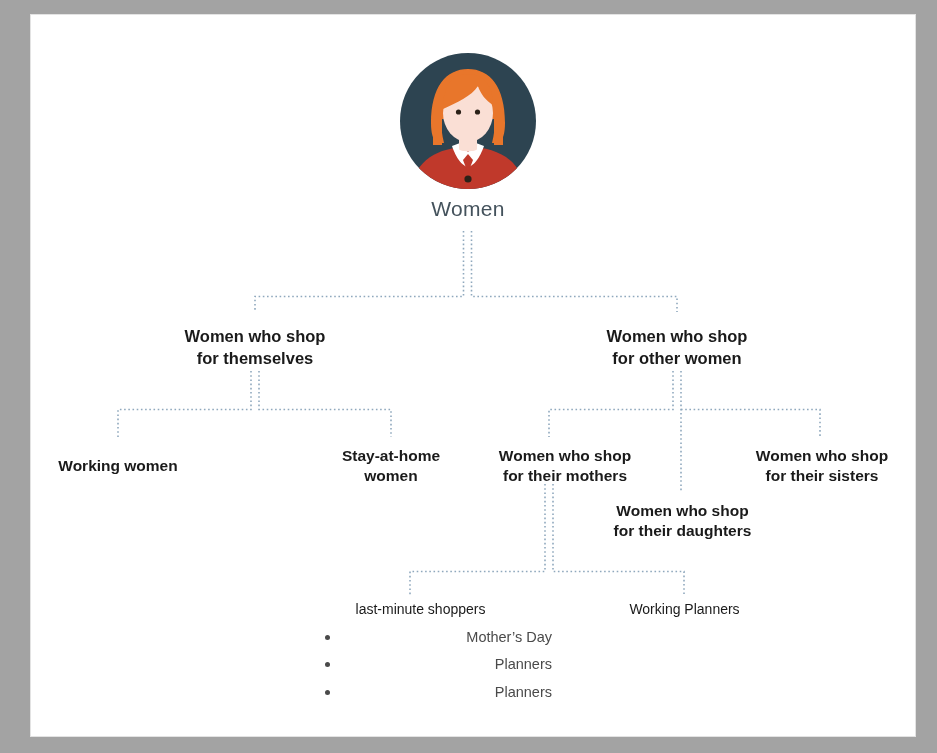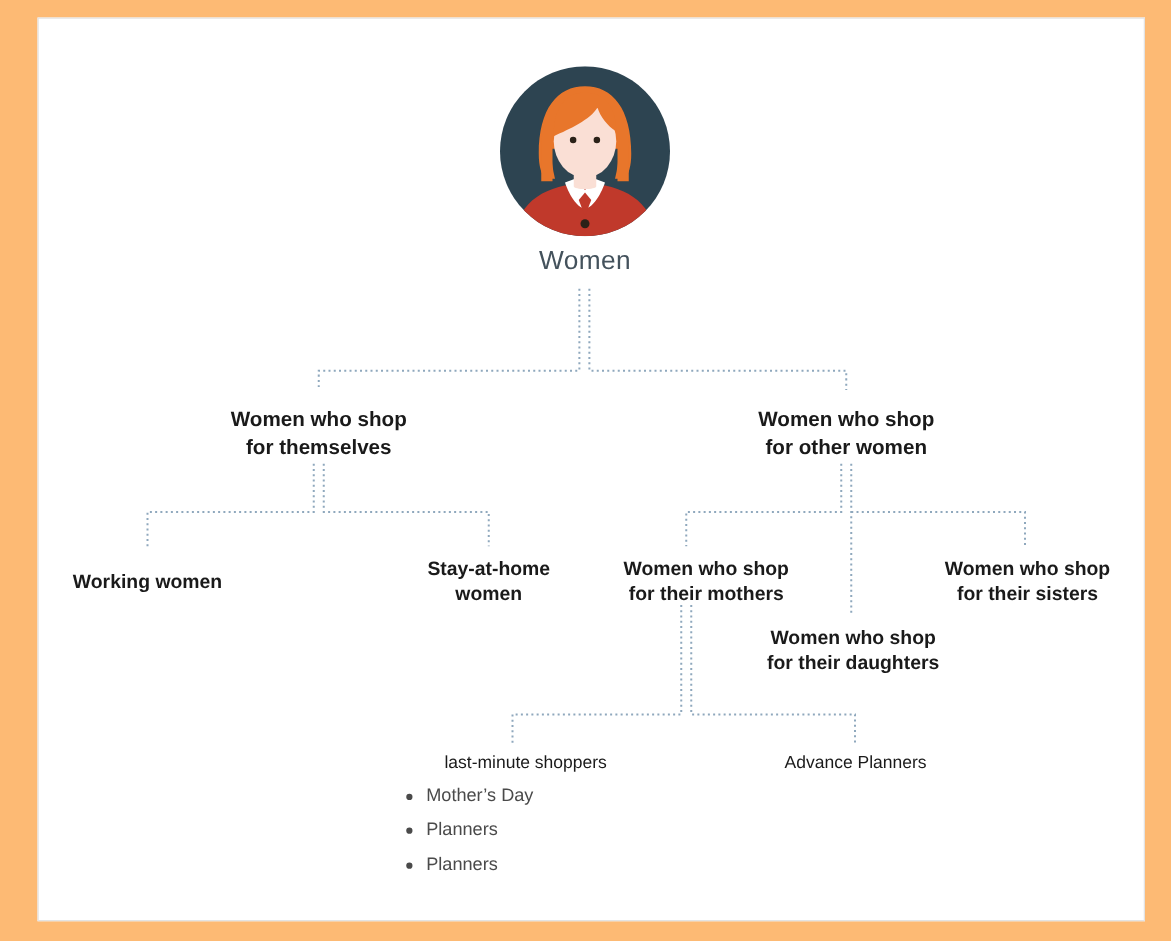--- a/index.html
+++ b/index.html
@@ -9,21 +9,21 @@
     width: 937px;
     height: 753px;
     font-family: "Liberation Sans", sans-serif;
   }
 
   #canvas {
     position: relative;
     width: 937px;
     height: 753px;
     overflow: hidden;
-    background: #fdba74;
+    background: #a3a3a3;
   }
 
   
   .card {
     position: absolute;
     left: 30px;
     top: 14px;
     width: 886px;
     height: 723px;
     background: #ffffff;
@@ -89,21 +89,21 @@
   .bullets {
     position: absolute;
     left: 322px;
     top: 629px;
     width: 230px;
     margin: 0;
     padding: 0;
     list-style: none;
     color: #4a4a4a;
     font-size: 14.5px;
-    text-align: left;
+    text-align: right;
   }
   .bullets li {
     position: relative;
     padding-left: 19px;
     margin-bottom: 10px;
     line-height: 1.2;
   }
   .bullets li::before {
     content: "";
     position: absolute;
@@ -195,21 +195,21 @@
 for their mothers</div>
 
   <div class="node node-l3" style="left:585px; top:501px; width:195px;">Women who shop
 for their daughters</div>
 
   <div class="node node-l3" style="left:727px; top:446px; width:190px;">Women who shop
 for their sisters</div>
 
   <div class="node node-l4" style="left:318px; top:600px; width:205px;">last-minute shoppers</div>
 
-  <div class="node node-l4" style="left:597px; top:600px; width:175px;">Advance Planners</div>
+  <div class="node node-l4" style="left:597px; top:600px; width:175px;">Working Planners</div>
 
   <ul class="bullets">
     <li>
       <span>Mother’s Day</span>
     </li>
     <li>
       <span>Planners</span>
     </li>
     <li>
       <span>Planners</span>

